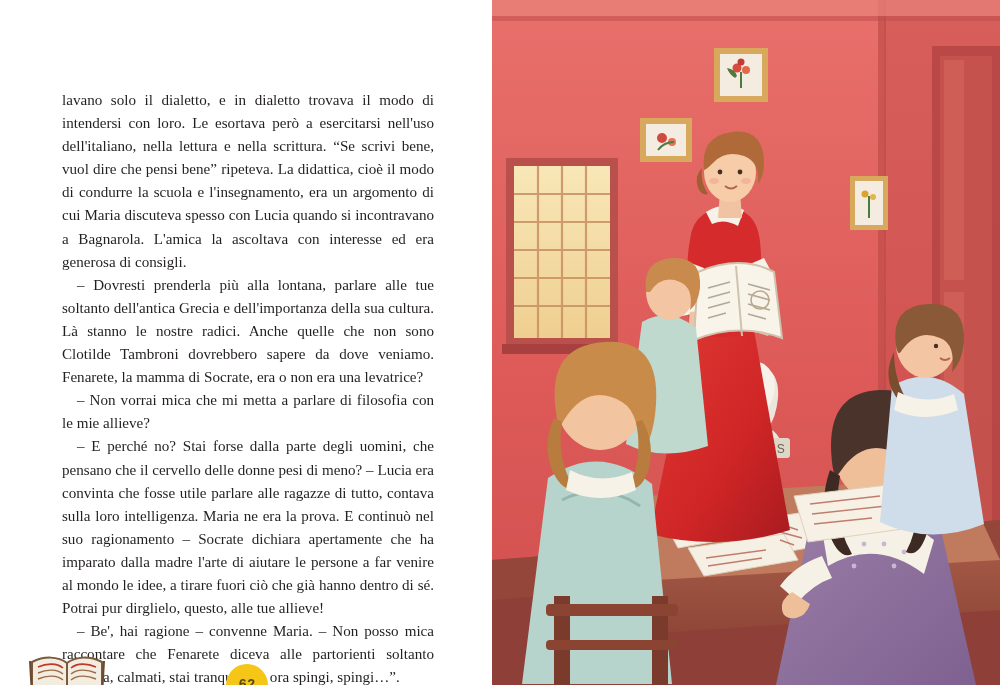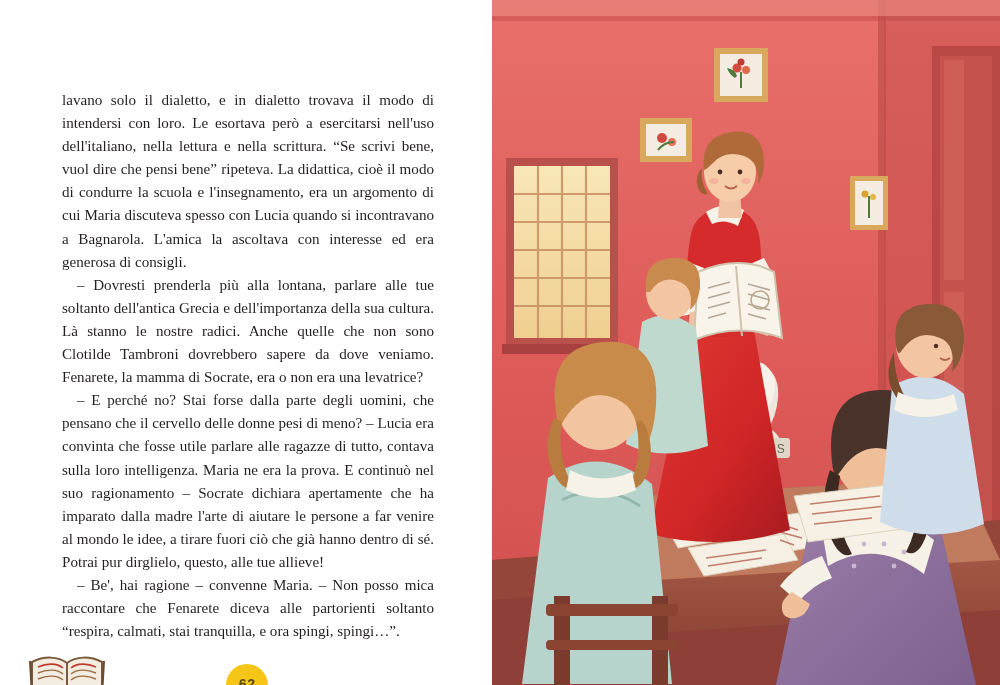--- a/index.html
+++ b/index.html
@@ -105,20 +105,21 @@
 </style>
 </head>
 <body>
 
 <div class="spread">
 
   <div class="left-page">
     <div class="text-column">
       <p>lavano solo il dialetto, e in dialetto trovava il modo di intendersi con loro. Le esortava però a esercitarsi nell'uso dell'italiano, nella lettura e nella scrittura. “Se scrivi bene, vuol dire che pensi bene” ripeteva. La didattica, cioè il modo di condurre la scuola e l'insegnamento, era un argomento di cui Maria discuteva spesso con Lucia quando si incontravano a Bagnarola. L'amica la ascoltava con interesse ed era generosa di consigli.</p>
       <p class="indent">– Dovresti prenderla più alla lontana, parlare alle tue soltanto dell'antica Grecia e dell'importanza della sua cultura. Là stanno le nostre radici. Anche quelle che non sono Clotilde Tambroni dovrebbero sapere da dove veniamo. Fenarete, la mamma di Socrate, era o non era una levatrice?</p>
+      <p class="indent">– Non vorrai mica che mi metta a parlare di filosofia con le mie allieve?</p>
       <p class="indent">– E perché no? Stai forse dalla parte degli uomini, che pensano che il cervello delle donne pesi di meno? – Lucia era convinta che fosse utile parlare alle ragazze di tutto, contava sulla loro intelligenza. Maria ne era la prova. E continuò nel suo ragionamento – Socrate dichiara apertamente che ha imparato dalla madre l'arte di aiutare le persone a far venire al mondo le idee, a tirare fuori ciò che già hanno dentro di sé. Potrai pur dirglielo, questo, alle tue allieve!</p>
       <p class="indent">– Be', hai ragione – convenne Maria. – Non posso mica raccontare che Fenarete diceva alle partorienti soltanto “respira, calmati, stai tranquilla, e ora spingi, spingi…”.</p>
     </div>
 
     <div class="band-accent"></div>
 
     <div class="page-number-badge">62</div>
 
     <svg class="book-icon" viewBox="0 0 78 48">
       <path d="M4 10 C16 4, 30 4, 39 11 C48 4, 62 4, 74 10 L74 40 C62 34, 48 34, 39 41 C30 34, 16 34, 4 40 Z" fill="#f3ece0" stroke="#7a5a3a" stroke-width="2"></path>

